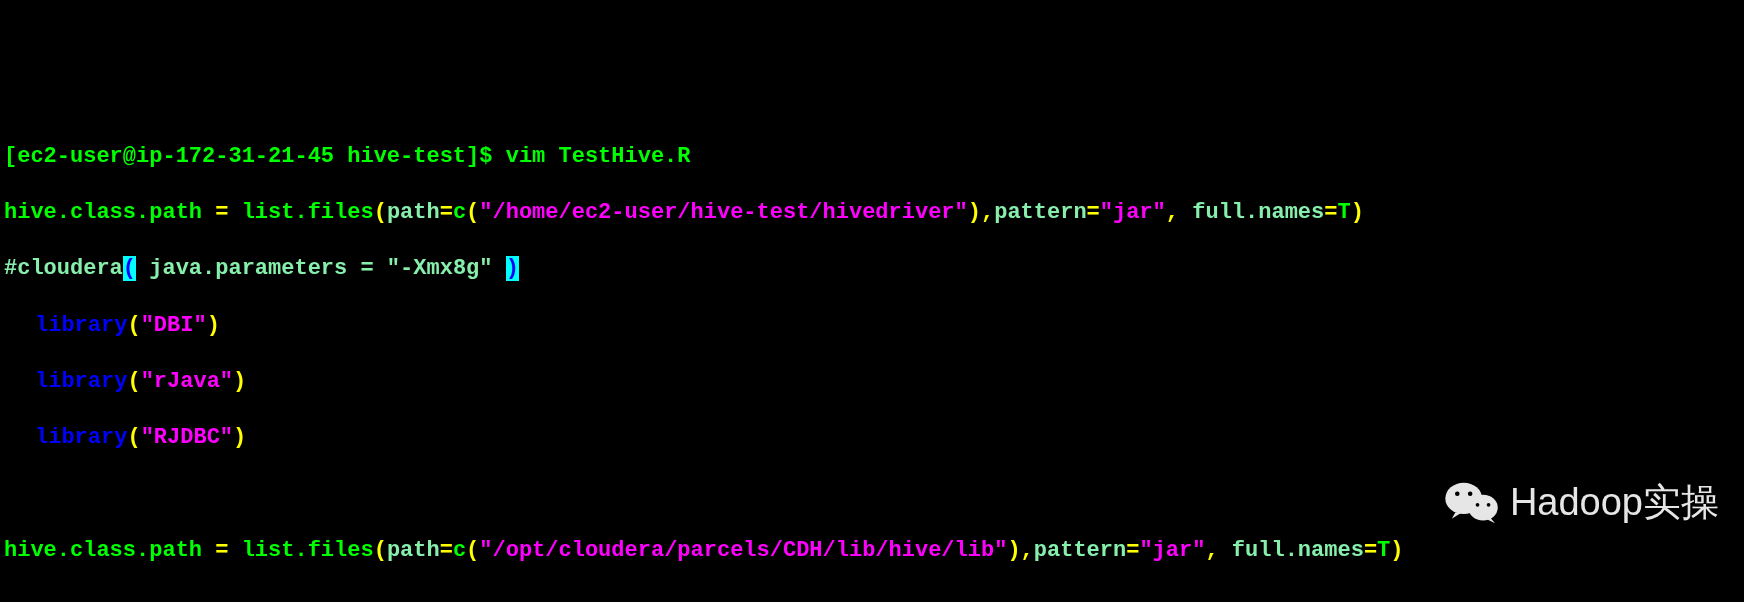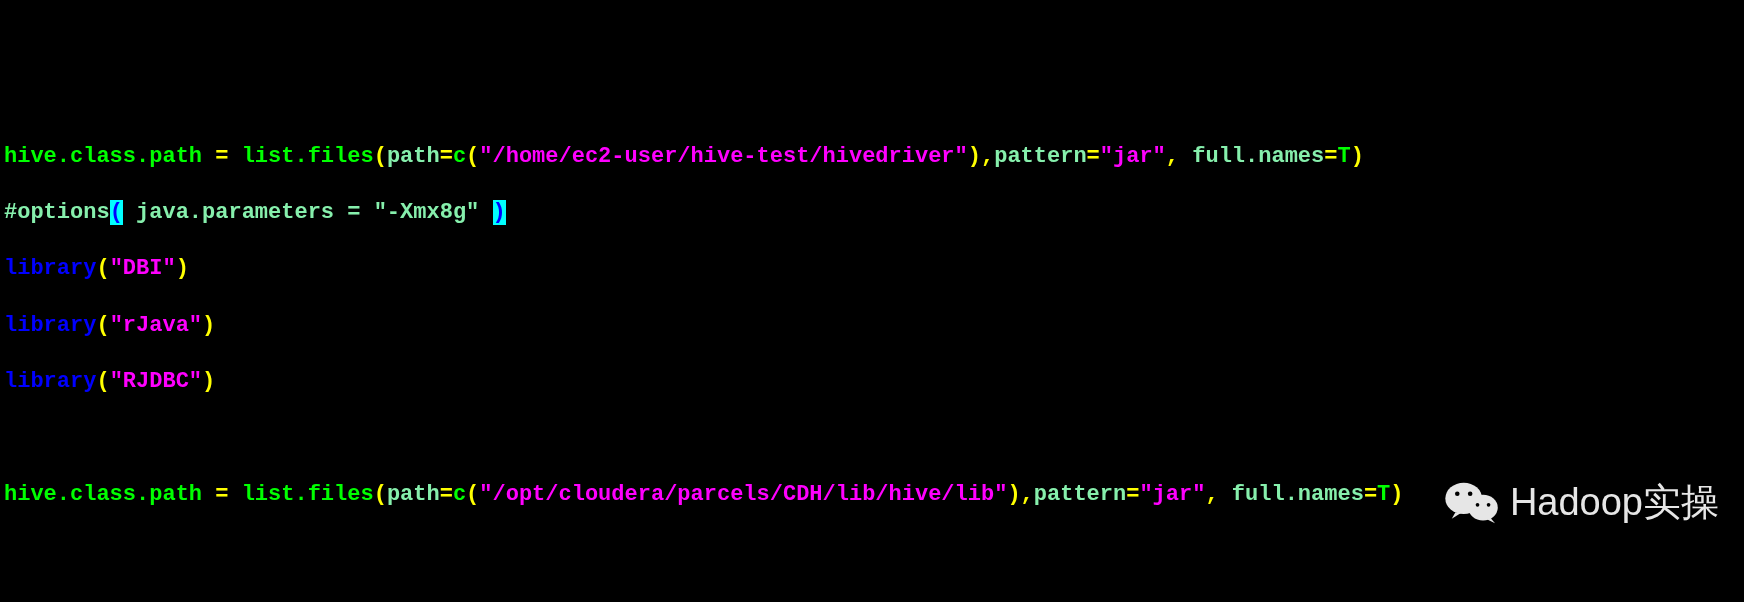--- a/index.html
+++ b/index.html
@@ -17,21 +17,21 @@
       height: 602px;
       overflow: hidden;
       position: relative;
       padding: 2px 4px;
       white-space: pre;
     }
     .green { color: #00ff00; }
     .yellow { color: #ffff00; }
     .magenta { color: #ff00ff; }
     .cyan { color: #86efac; }
-    .blue { color: #0000ff; }
+    .blue { color: #0000ff; margin-left: 31px; }
     .cyan-bg { background: #00ffff; color: #0000ff; }
     .watermark {
       position: absolute;
       bottom: 75px;
       right: 25px;
       display: flex;
       align-items: center;
       gap: 10px;
       color: #ffffff;
       font-size: 38px;
@@ -43,22 +43,23 @@
     .watermark svg {
       fill: #ffffff;
     }
   </style>
 </head>
 <body>
 
 
 
 <div>
+<div><span class="green">[ec2-user@ip-172-31-21-45 hive-test]$ </span><span class="green">vim TestHive.R</span></div>
 <div><span class="green">hive.class.path </span><span class="yellow">= </span><span class="green">list.files</span><span class="yellow">(</span><span class="cyan">path</span><span class="yellow">=</span><span class="green">c</span><span class="yellow">(</span><span class="magenta">"/home/ec2-user/hive-test/hivedriver"</span><span class="yellow">),</span><span class="cyan">pattern</span><span class="yellow">=</span><span class="magenta">"jar"</span><span class="yellow">, </span><span class="cyan">full.names</span><span class="yellow">=</span><span class="green">T</span><span class="yellow">)</span></div>
-<div><span class="cyan">#options</span><span class="cyan-bg">(</span><span class="cyan"> java.parameters = "-Xmx8g" </span><span class="cyan-bg">)</span></div>
+<div><span class="cyan">#cloudera</span><span class="cyan-bg">(</span><span class="cyan"> java.parameters = "-Xmx8g" </span><span class="cyan-bg">)</span></div>
 <div><span class="blue">library</span><span class="yellow">(</span><span class="magenta">"DBI"</span><span class="yellow">)</span></div>
 <div><span class="blue">library</span><span class="yellow">(</span><span class="magenta">"rJava"</span><span class="yellow">)</span></div>
 <div><span class="blue">library</span><span class="yellow">(</span><span class="magenta">"RJDBC"</span><span class="yellow">)</span></div>
 <div>&nbsp;</div>
 <div><span class="green">hive.class.path </span><span class="yellow">= </span><span class="green">list.files</span><span class="yellow">(</span><span class="cyan">path</span><span class="yellow">=</span><span class="green">c</span><span class="yellow">(</span><span class="magenta">"/opt/cloudera/parcels/CDH/lib/hive/lib"</span><span class="yellow">),</span><span class="cyan">pattern</span><span class="yellow">=</span><span class="magenta">"jar"</span><span class="yellow">, </span><span class="cyan">full.names</span><span class="yellow">=</span><span class="green">T</span><span class="yellow">)</span></div>
 <div>&nbsp;</div>
 
 
 
 

